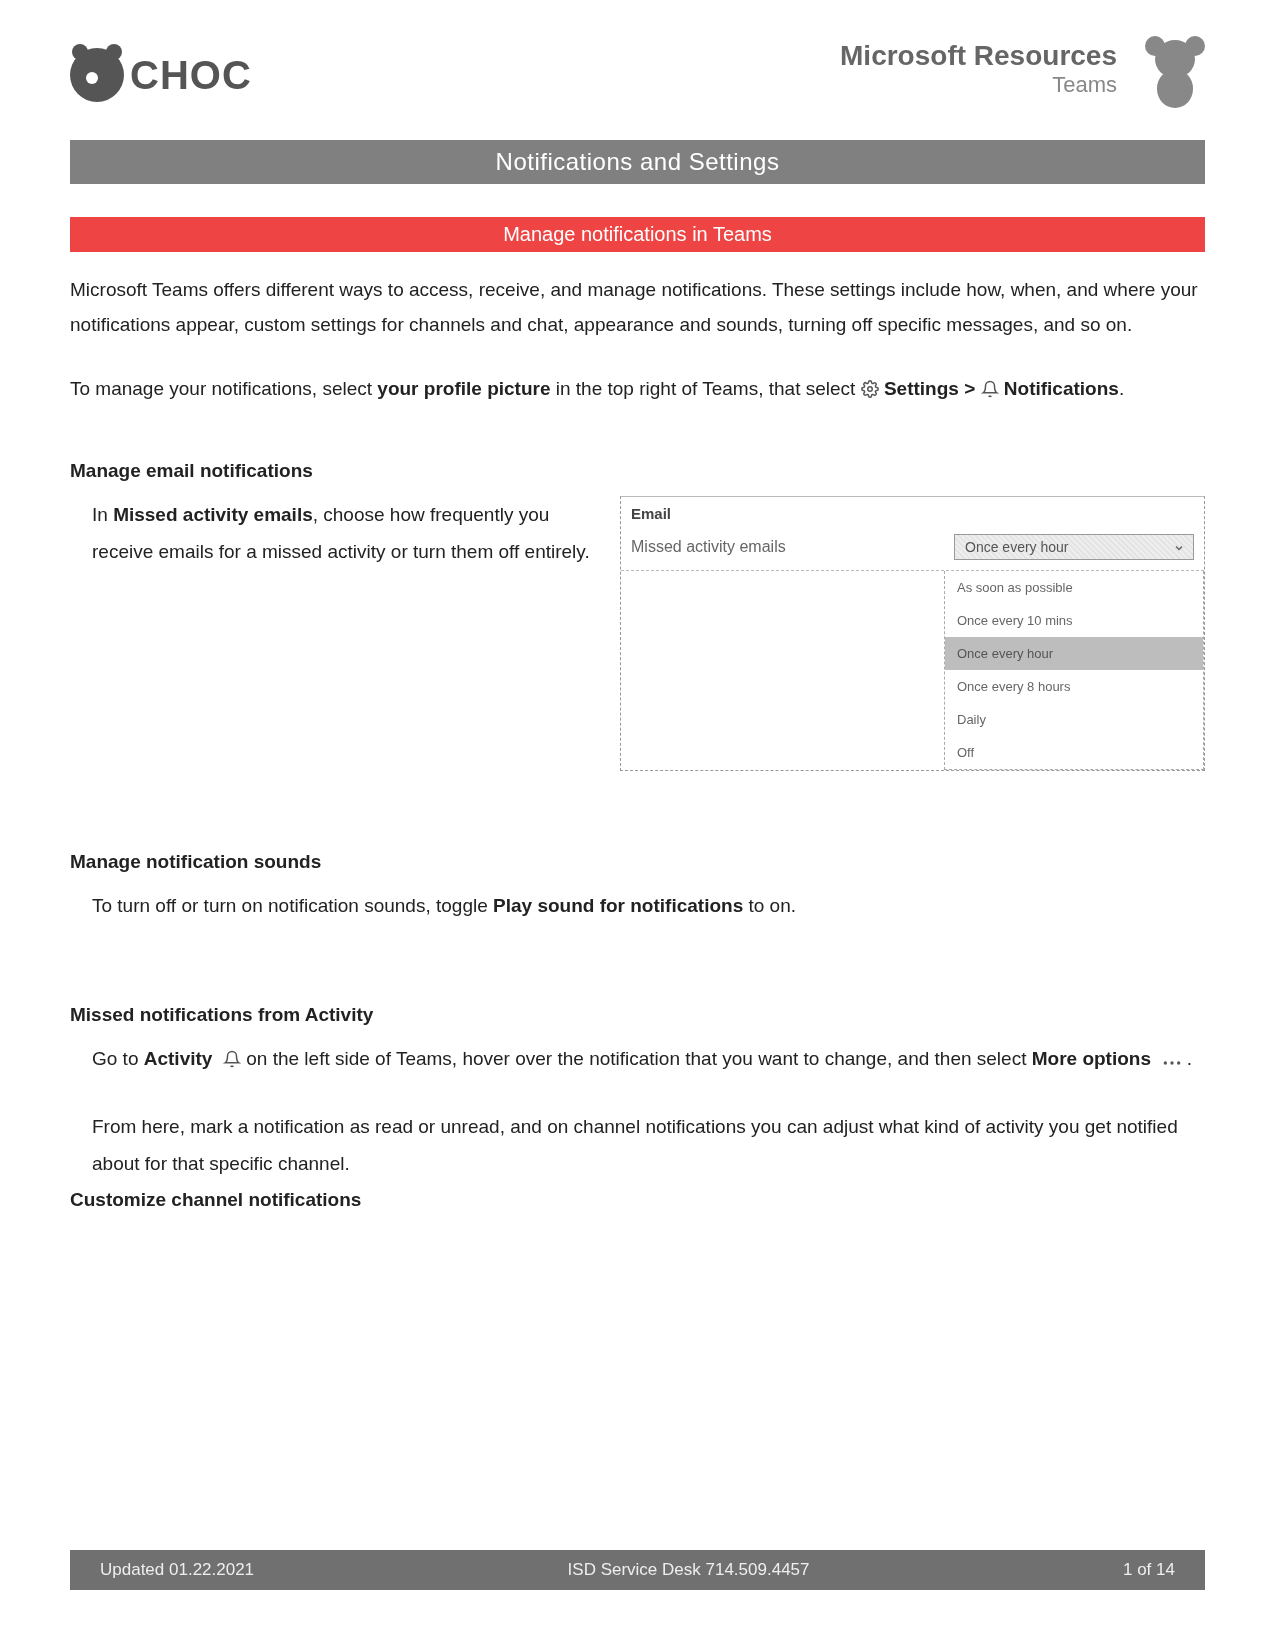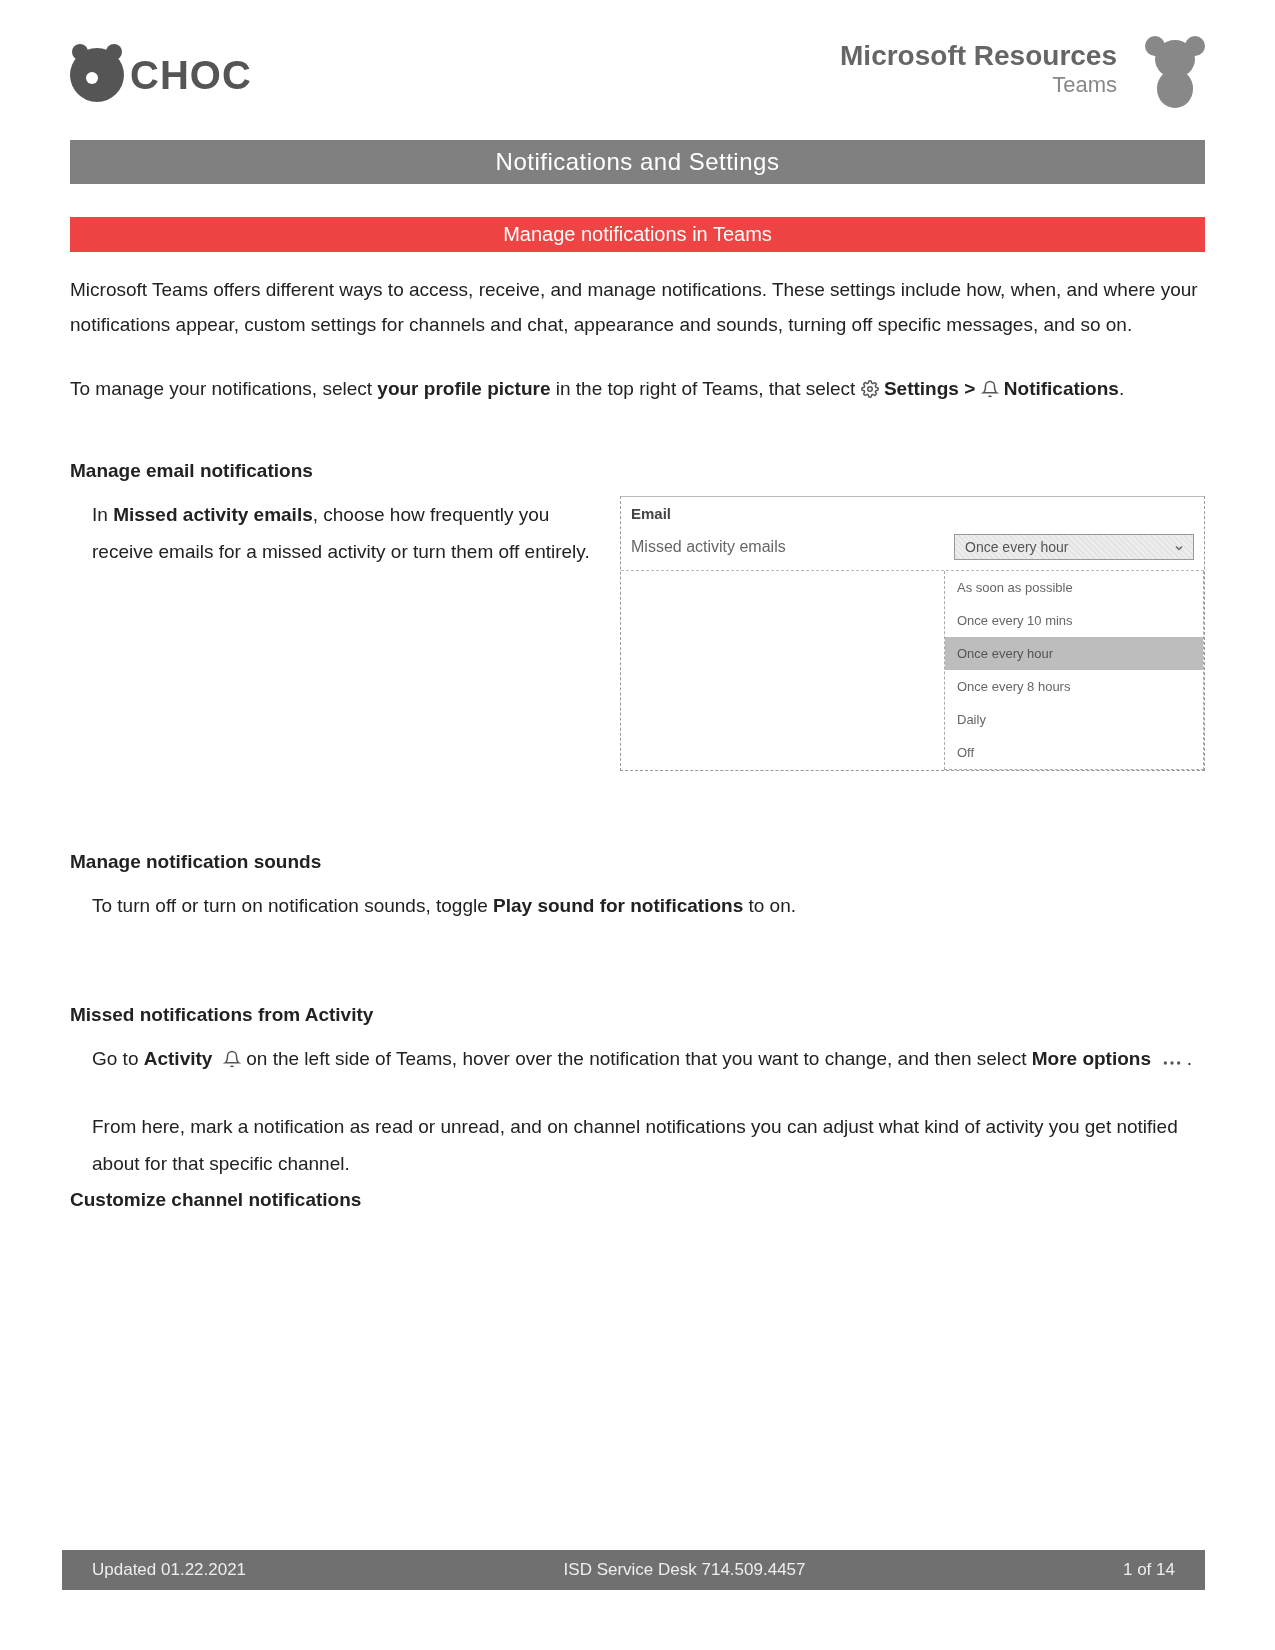--- a/index.html
+++ b/index.html
@@ -173,21 +173,21 @@
     background:#bdbdbd;
     color:#555;
   }
   .gear-icon, .bell-icon, .more-icon {
     display:inline-block;
     vertical-align: -3px;
   }
   .footer {
     position:absolute;
     bottom: 60px;
-    left:62px; right:70px;
+    left:70px; right:70px;
     background:#707070;
     color:#eee;
     display:flex;
     justify-content:space-between;
     padding:10px 30px;
     font-size:17px;
   }
   .spacer-lg { height: 70px; }
   .spacer-md { height: 40px; }
 </style>

